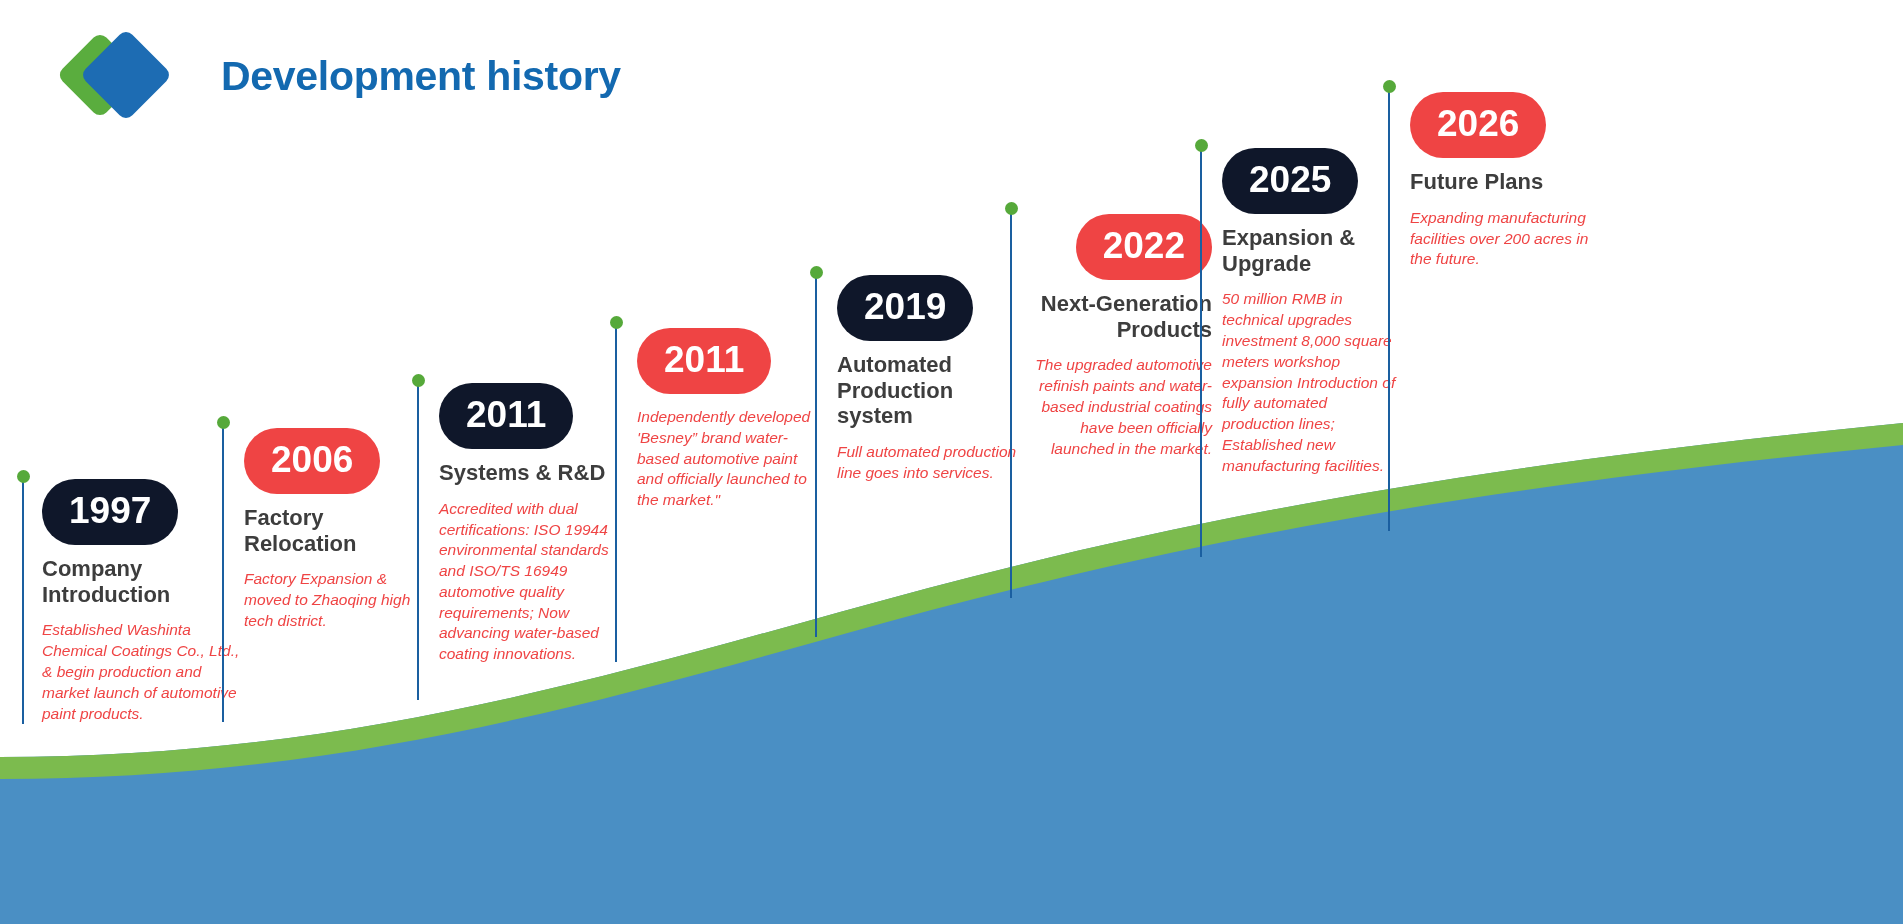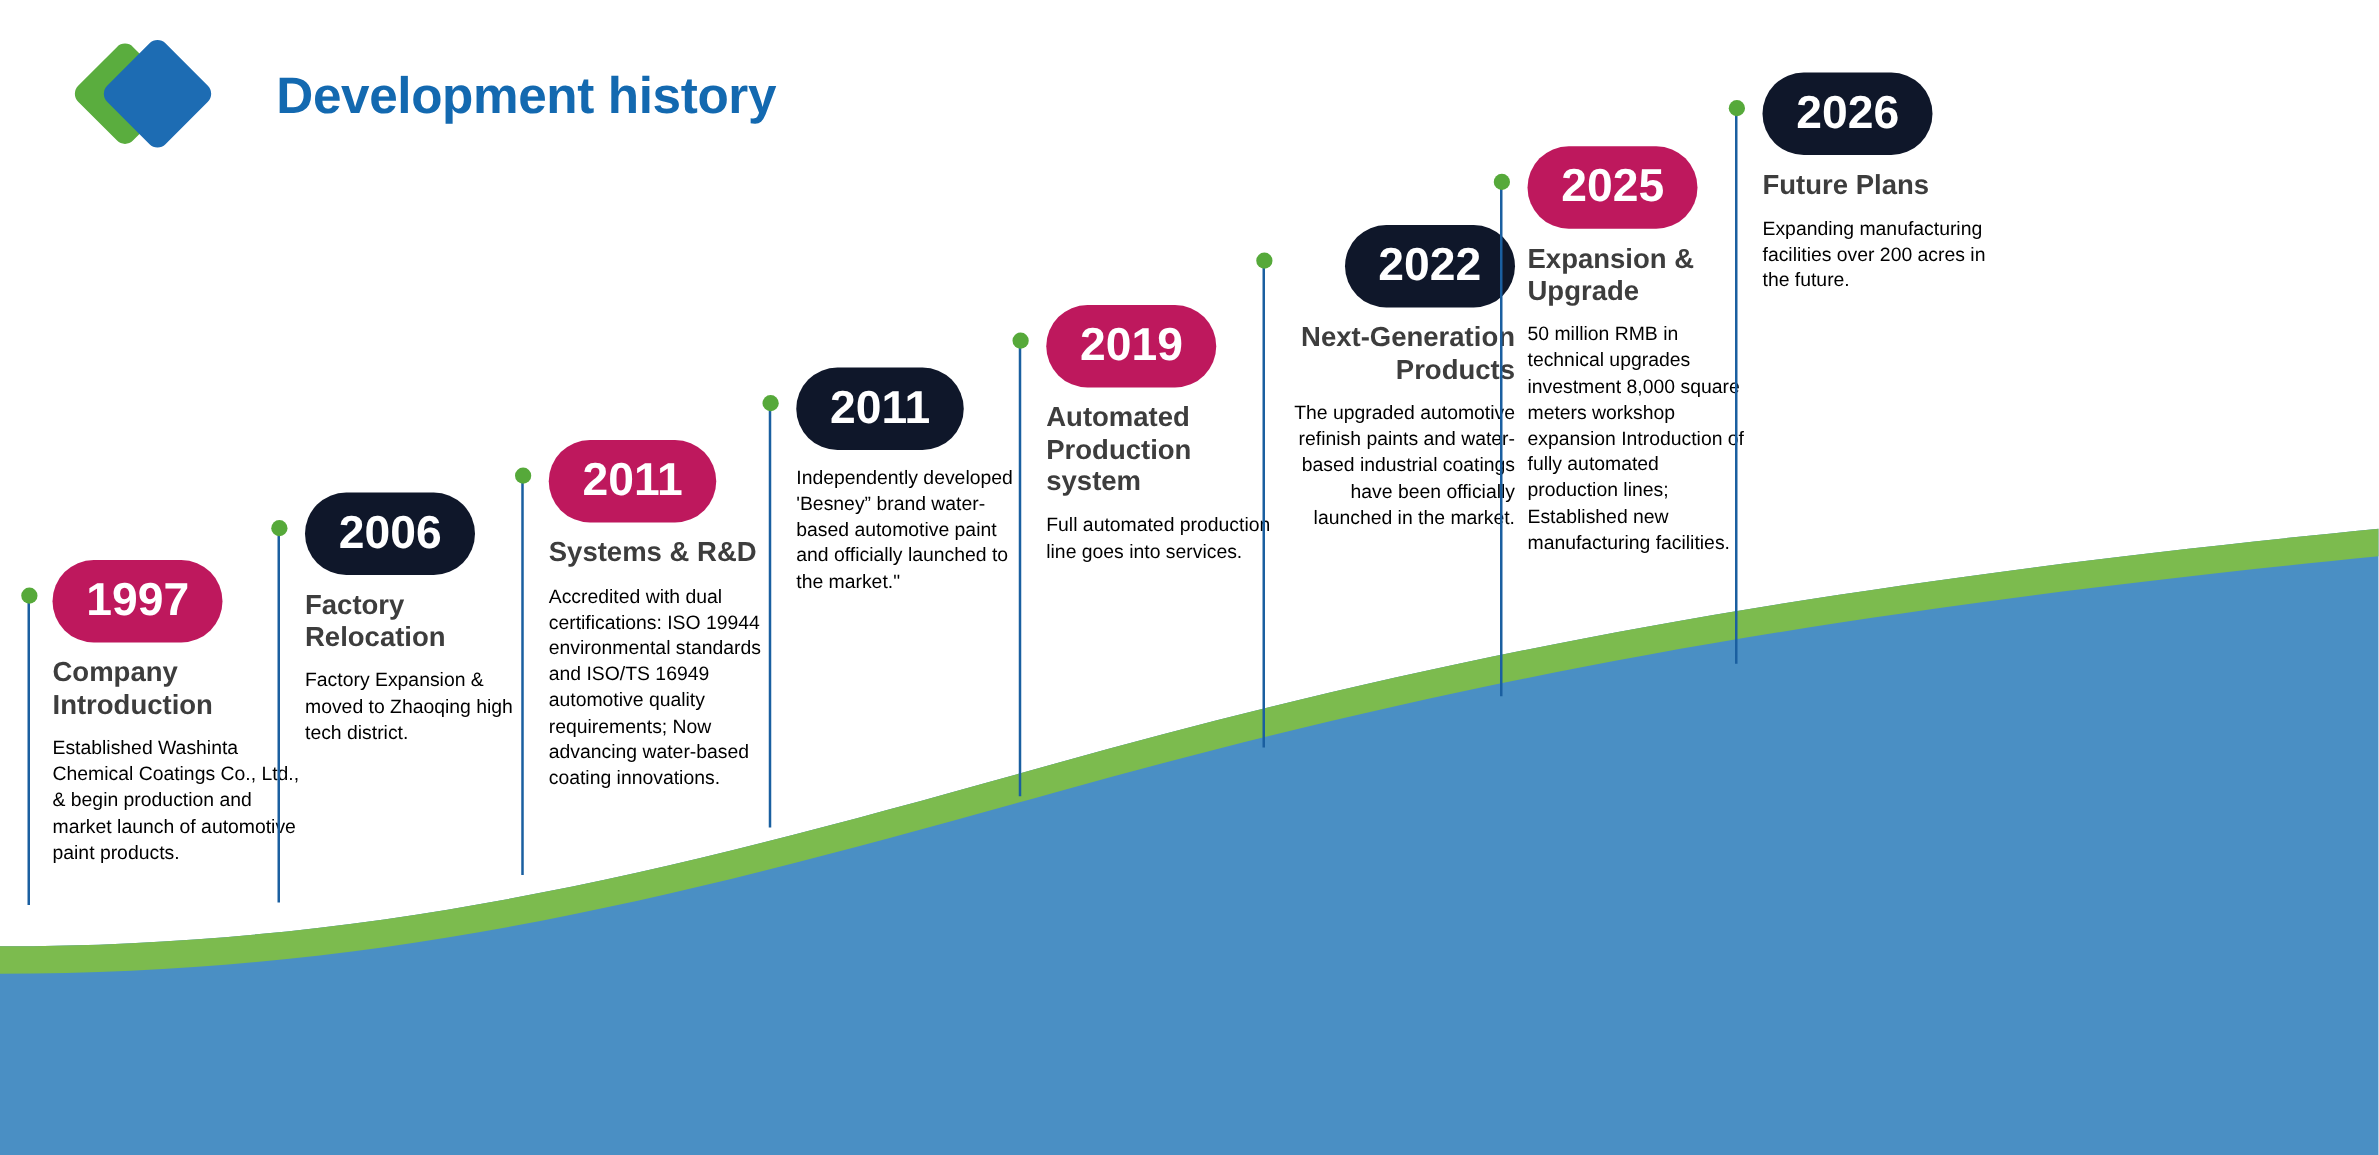--- a/index.html
+++ b/index.html
@@ -27,28 +27,28 @@
 
   .tl-line { position:absolute; left:0; top:0; width:2px; background:#1a5fa0; }
   .tl-dot  { position:absolute; left:-5px; top:-6px; width:13px; height:13px;
              border-radius:50%; background:#56a93a; }
 
   .tl-body { position:absolute; }
 
   .year-pill { display:inline-block; border-radius:40px; color:#fff;
                font-size:37px; font-weight:bold; line-height:1;
                padding:13px 27px 16px 27px; letter-spacing:0px; }
-  .year-pill.blue  { background:#be185d; }
-  .year-pill.green { background:#0f172a; }
+  .year-pill.blue  { background:#0f172a;margin-top:31px; }
+  .year-pill.green { background:#ef4444;margin-top:34px; }
 
   .tl-title { margin-top:11px; font-size:22px; font-weight:bold;
               color:#3d3d3d; line-height:1.17; }
 
-  .tl-desc { margin-top:13px; font-size:15.5px; color:#000000;
-             line-height:1.34; }
+  .tl-desc { margin-top:13px; font-size:15.5px; color:#ef4444;
+             line-height:1.34;font-style:italic; }
 </style>
 </head>
 <body>
 
 <div id="stage">
 
   <svg id="wave" viewBox="0 0 1903 924" preserveAspectRatio="none">
     <path fill="#4a8fc4" d="M0,757 C320,757 560,690 840,612 C1130,531 1420,470 1903,423 L1903,924 L0,924 Z"></path>
     <path fill="#7cbb4e" d="M0,757 C320,757 560,690 840,612 C1130,531 1420,470 1903,423
              L1903,445 C1424,492 1134,553 844,634 C564,712 322,779 0,779 Z"></path>

